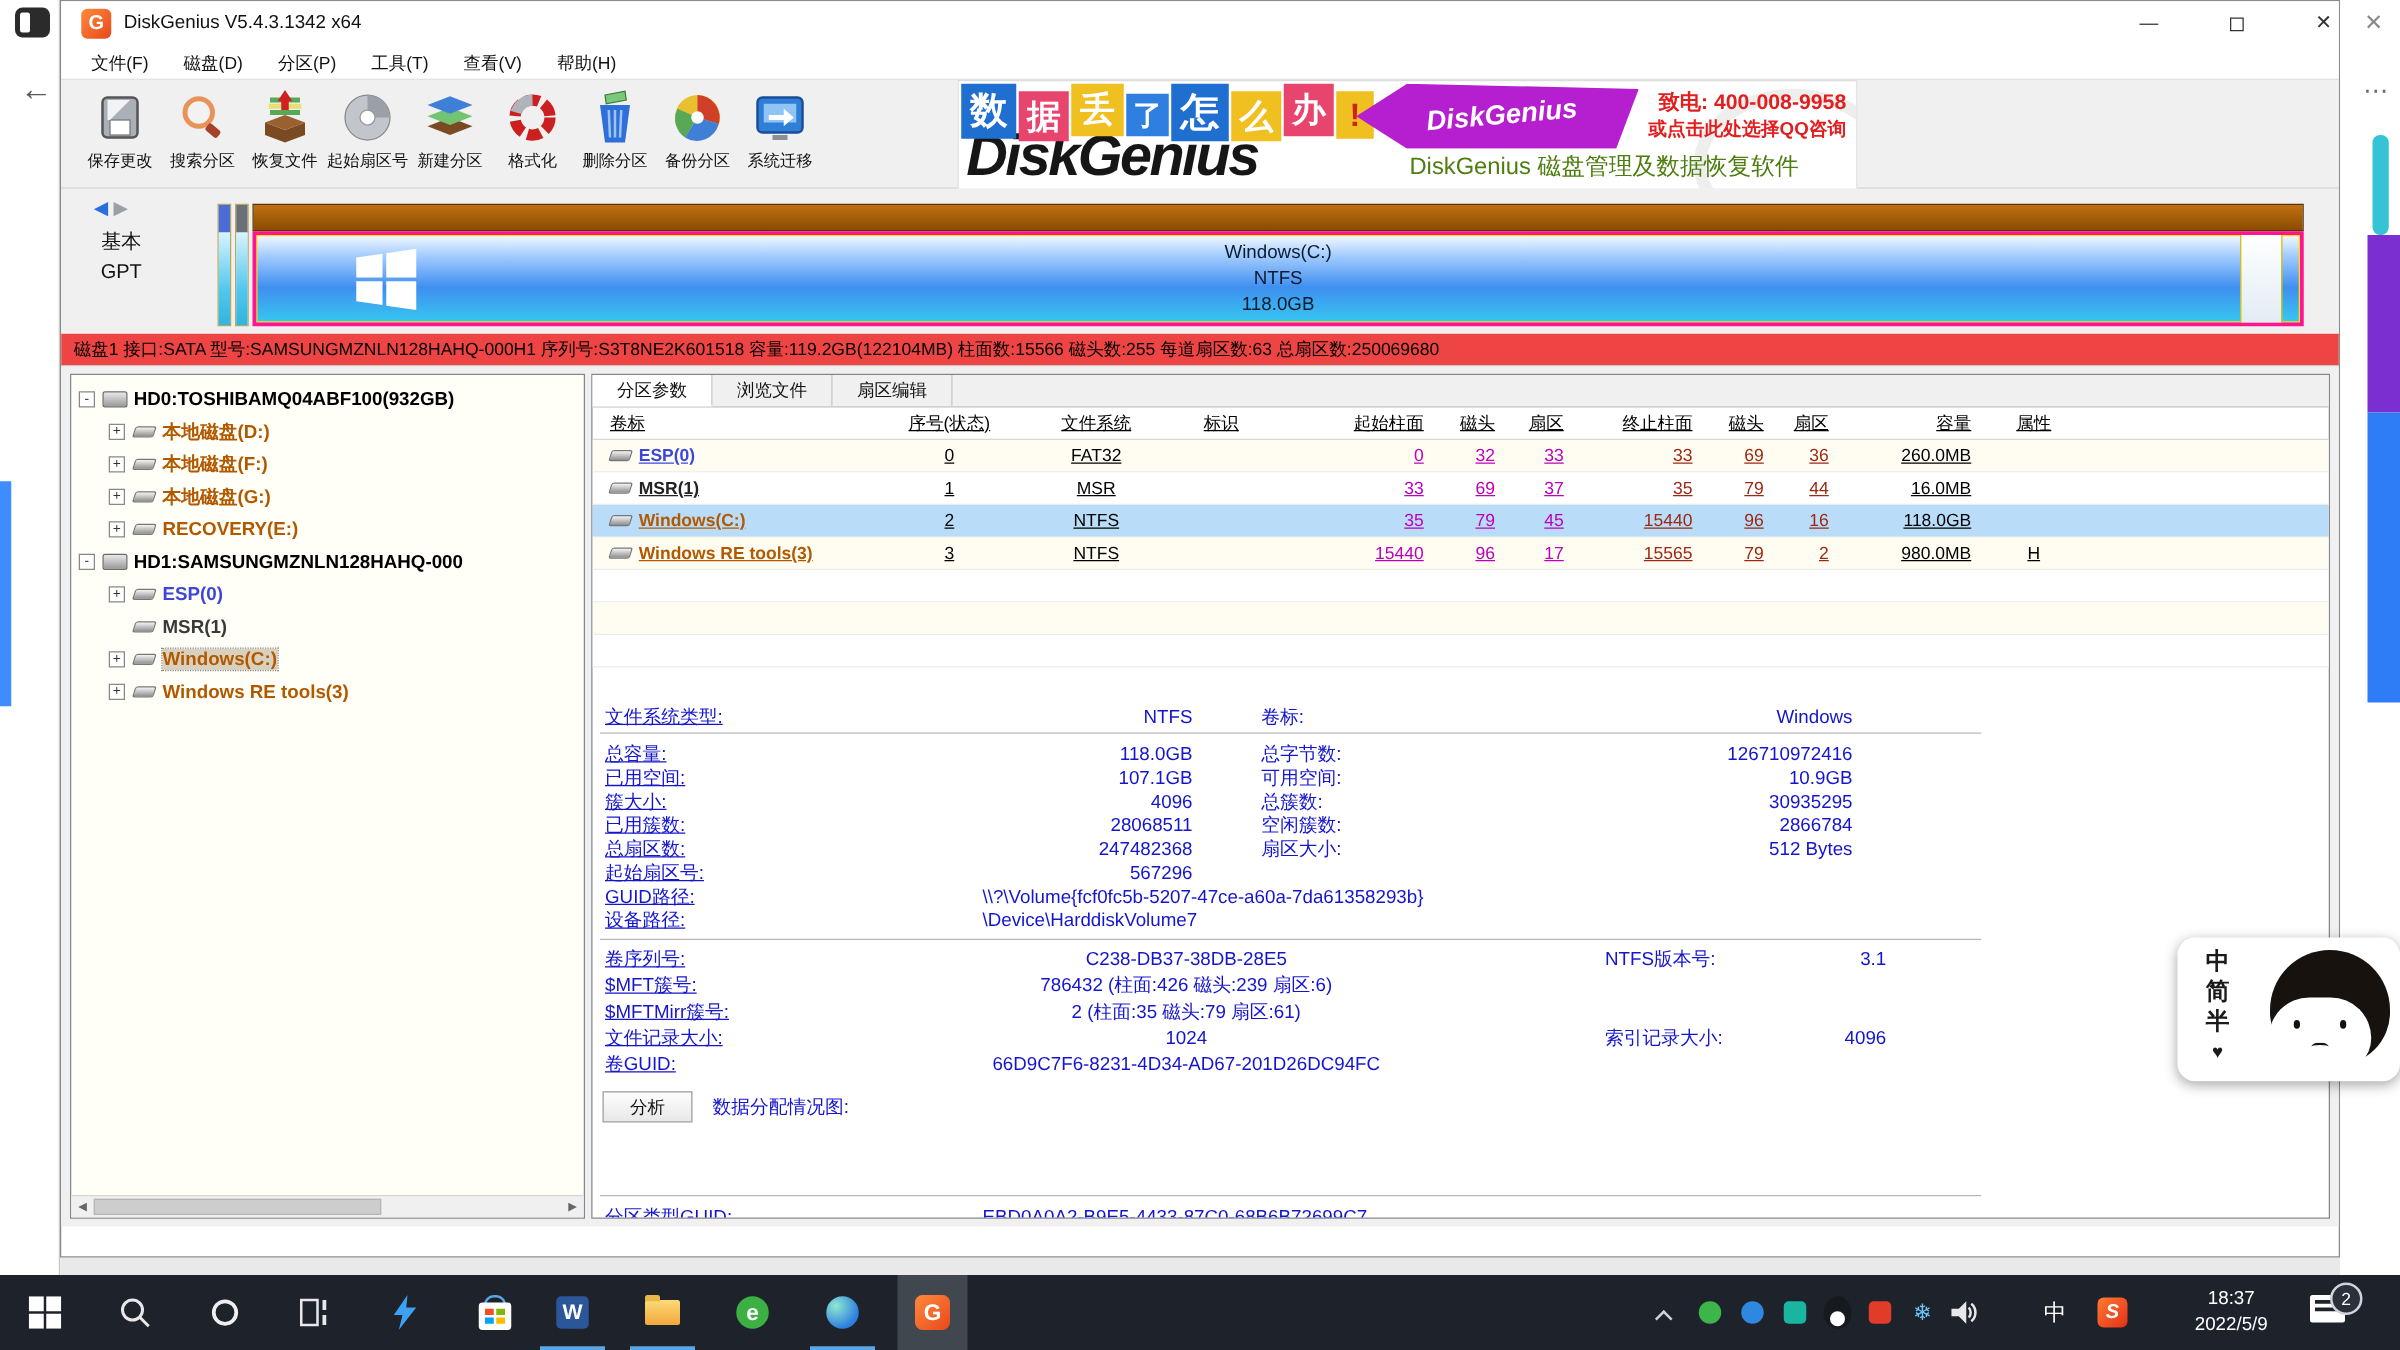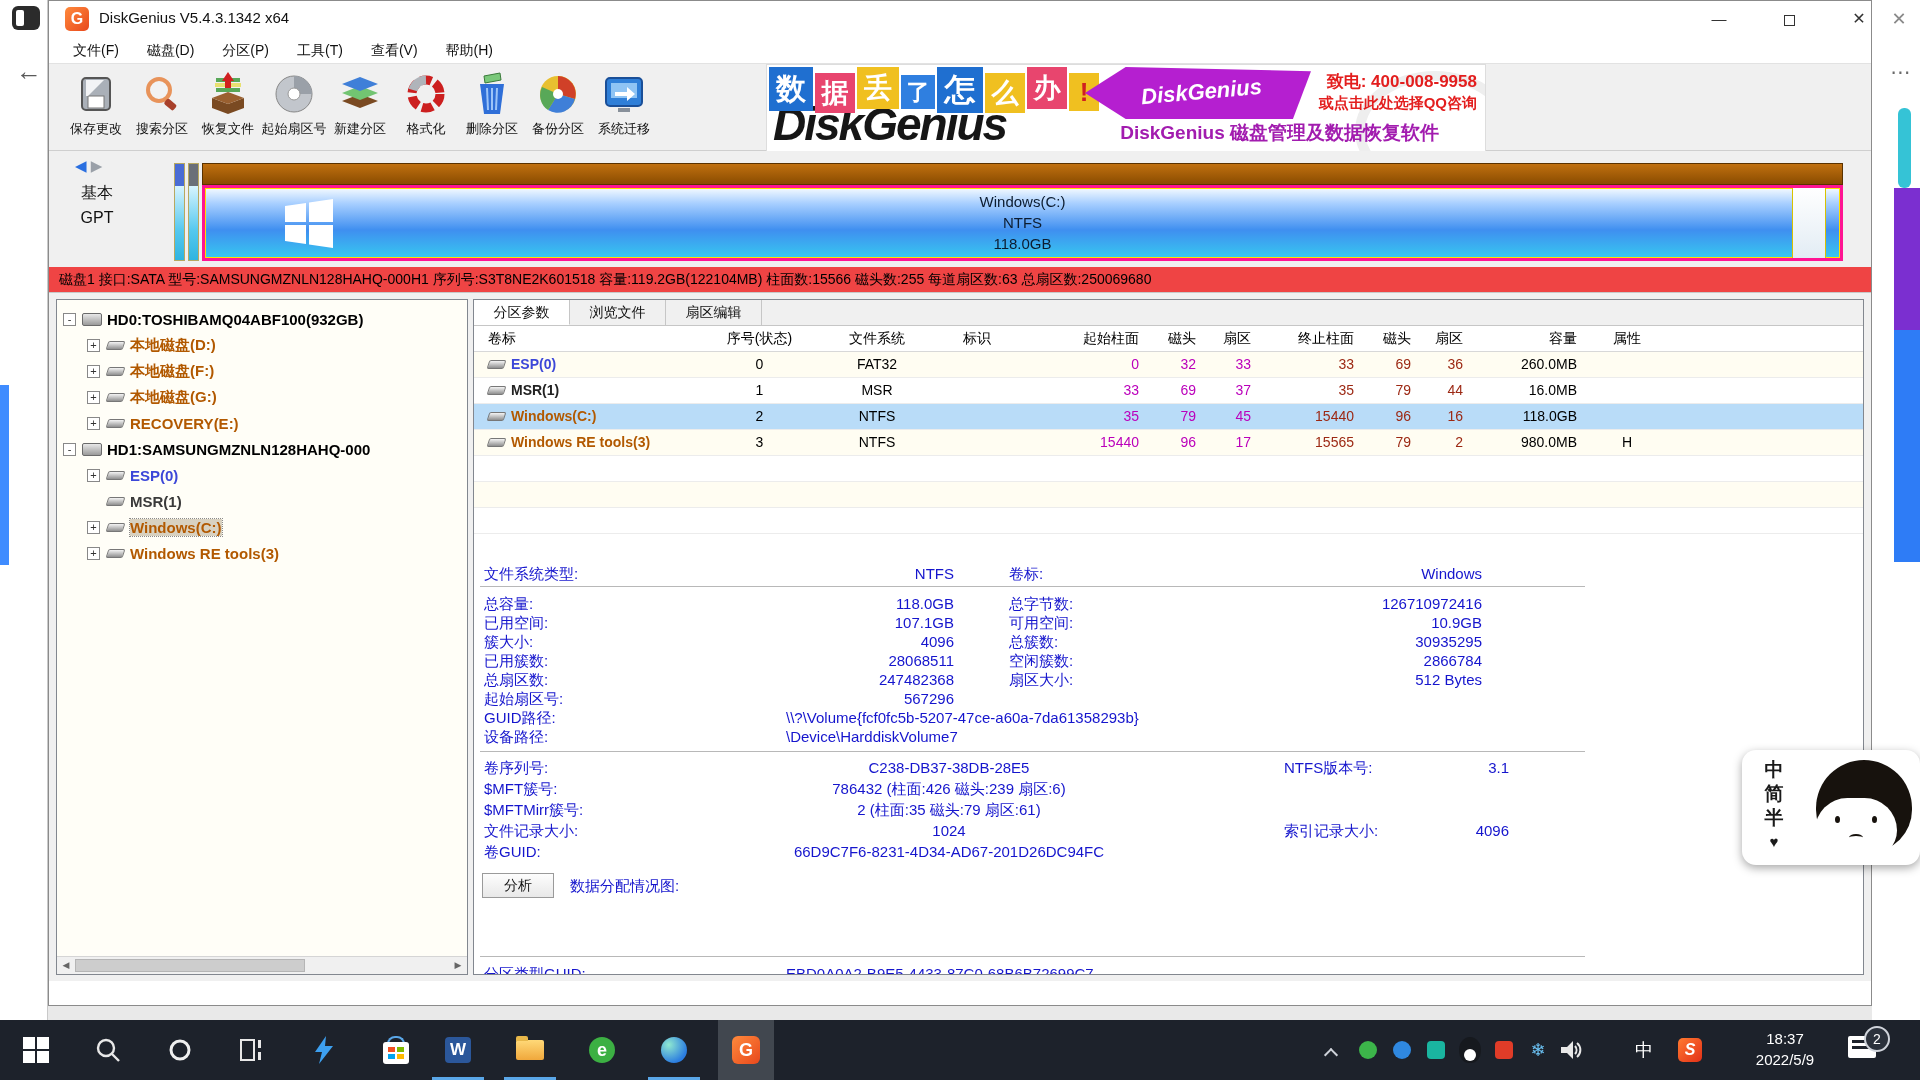--- a/index.html
+++ b/index.html
@@ -46,21 +46,21 @@
 
   
   .banner { position:absolute; left:717px; top:0; width:720px; height:88px; background:#fff; overflow:hidden; border:1px solid #ddd; }
   .bn-big { position:absolute; left:6px; top:32px; font-size:46px; font-weight:900; font-style:italic; color:#161616; letter-spacing:-2px; }
   .bn-tile { position:absolute; top:2px; color:#fff; font-weight:bold; text-align:center; }
   .bn-arrow { position:absolute; left:318px; top:2px; width:226px; height:52px; background:#b51fd0;
     clip-path:polygon(0 50%, 18% 0, 100% 8%, 92% 100%, 18% 100%); }
   .bn-arrow span { position:absolute; left:56px; top:12px; color:#fff; font-weight:bold; font-style:italic; font-size:22px; transform:rotate(-5deg); }
   .bn-phone { position:absolute; right:8px; top:5px; color:#e31e1e; font-weight:bold; font-size:17px; }
   .bn-qq { position:absolute; right:8px; top:29px; color:#e31e1e; font-weight:bold; font-size:15px; }
-  .bn-tagline { position:absolute; right:46px; bottom:5px; color:#a21caf; font-weight:bold; font-size:19px; }
+  .bn-tagline { position:absolute; right:46px; bottom:5px; color:#4d7c0f; font-weight:normal; font-size:19px; }
   .bn-swirl { position:absolute; right:-30px; bottom:-40px; width:160px; height:120px; border:10px solid #eee; border-radius:50%; }
 
   
   .diskview { position:absolute; left:0; top:150px; right:0; height:116px; background:#f0f0f0; }
   .dv-nav { position:absolute; left:26px; top:6px; font-size:15px; }
   .dv-nav .l { color:#2a6fe0; } .dv-nav .r { color:#9aa0a8; }
   .dv-type { position:absolute; left:18px; width:60px; text-align:center; font-size:16px; color:#111; }
   .dv-type1 { top:32px; } .dv-type2 { top:58px; }
   .sliver { position:absolute; top:12px; width:11px; height:98px; border:1px solid #b8a860; }
   .sliver .cap { height:22px; }
@@ -102,39 +102,39 @@
   .hs-thumb { position:absolute; left:18px; top:2px; width:230px; height:13px; background:#cdcdcd; border:1px solid #b5b5b5; }
 
   
   .rpanel { position:absolute; left:424px; top:6px; right:7px; height:676px; background:#fff;
     border:1px solid #82878f; overflow:hidden; }
   .tabs { position:absolute; left:0; top:0; right:0; height:26px; background:#f0f0f0; border-bottom:1px solid #c6c6c6; display:flex; }
   .tab { width:96px; text-align:center; line-height:25px; font-size:14px; color:#111; border-right:1px solid #c6c6c6; }
   .tab.active { background:#fff; border-bottom:1px solid #fff; font-weight:normal; }
 
   .trow { position:absolute; left:0; right:0; height:26px; display:flex; border-bottom:1px solid #ececec; }
-  .tcell { line-height:25px; font-size:14px; white-space:nowrap; overflow:hidden; }
+  .tcell { line-height:25px; font-size:14px; white-space:nowrap; overflow:hidden;text-decoration:underline; }
   .w0{width:228px; padding-left:14px;} .w1{width:115px; text-align:center;}
   .w2{width:120px; text-align:center;} .w3{width:80px; text-align:center;}
   .w4{width:130px; text-align:right; padding-right:8px;} .w5{width:55px; text-align:right; padding-right:6px;}
   .w6{width:55px; text-align:right; padding-right:6px;} .w7{width:105px; text-align:right; padding-right:8px;}
   .w8{width:55px; text-align:right; padding-right:6px;} .w9{width:52px; text-align:right; padding-right:6px;}
   .w10{width:118px; text-align:right; padding-right:10px;} .w11{width:80px; text-align:center;}
   .thead { top:26px; border-bottom:1px solid #d8d8d8; }
   .thead .tcell { color:#000; }
   .cstart { color:#bb00bb; } .cend { color:#9c2813; }
   .rowlabel { display:inline-flex; align-items:center; font-weight:bold; }
   .rowlabel .ic-part { margin:0 6px 0 0; }
   .r-esp{color:#3c47d8;} .r-msr{color:#222;} .r-win{color:#b25900;} .r-re{color:#b25900;}
   .rowa { background:#fffdf2; } .rowb { background:#ffffff; } .rowsel { background:#b9dcf8; }
 
   
   .details { position:absolute; left:0; top:264px; right:0; bottom:0; font-size:15px; color:#1515cd; }
   .drow { position:absolute; left:0; right:0; height:20px; line-height:20px; white-space:nowrap; }
-  .dl { position:absolute; left:10px; }
+  .dl { position:absolute; left:10px;text-decoration:underline; }
   .dv1 { position:absolute; left:150px; width:330px; text-align:right; }
   .dl2 { position:absolute; left:535px; }
   .dv2 { position:absolute; left:700px; width:308px; text-align:right; }
   .wideval .dv1 { left:312px; width:auto; text-align:right; }
   .ntfsrow .dv1 { left:100px; width:750px; text-align:center; }
   .ntfsrow .dl2 { left:810px; }
   .ntfsrow .dv2 { left:775px; width:260px; }
   .dline { position:absolute; left:6px; right:278px; border-top:1px solid #b8b8b8; }
   .analyze-btn { position:absolute; left:8px; top:-3px; width:72px; height:25px; background:linear-gradient(#fdfdfd,#e8e8e8);
     border:1px solid #9a9a9a; color:#111; font-size:14px; text-align:center; line-height:23px; }

